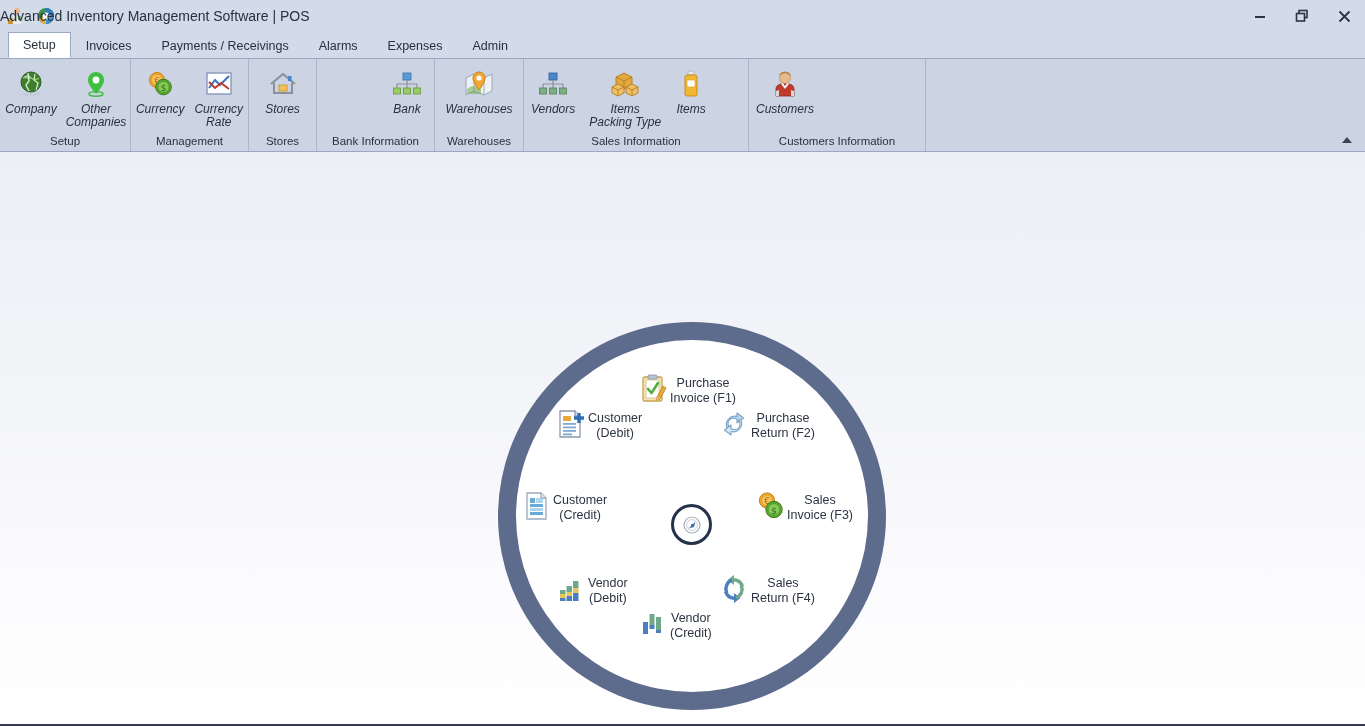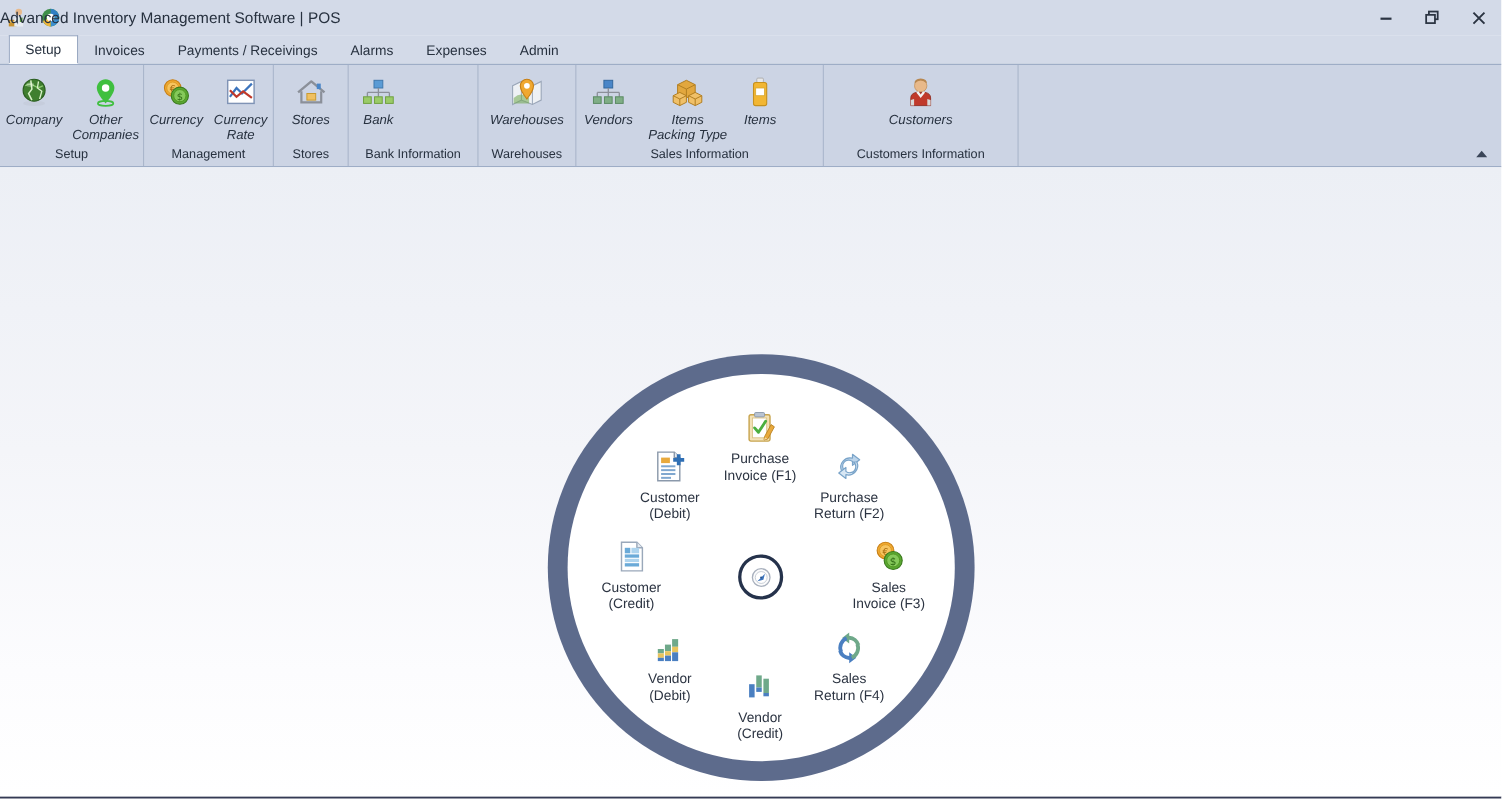--- a/index.html
+++ b/index.html
@@ -153,21 +153,21 @@
   .ring-inner {
     position: absolute;
     left: 18px; top: 18px;
     width: 352px; height: 352px;
     border-radius: 50%;
     background: #ffffff;
   }
   .wheel-item {
     position: absolute;
     display: flex;
-    flex-direction: column;
+    flex-direction: row;
     align-items: center;
     width: 110px;
     cursor: pointer;
   }
   .wheel-icon {
     width: 34px; height: 34px;
     display: flex; align-items: center; justify-content: center;
     margin-bottom: 4px;
   }
   .wheel-label {
@@ -346,21 +346,21 @@
             <rect x="11" y="16" width="8" height="6" fill="#f0c060" stroke="#c99a2e" stroke-width="0.9"></rect>
           </svg>
         </span>
         <span class="rbtn-label">Stores</span>
       </div>
     </div>
     <div class="rgroup-title">Stores</div>
   </div>
 
   <div class="rgroup" style="width:118px">
-    <div class="rgroup-items" style="justify-content:flex-start">
+    <div class="rgroup-items" style="justify-content:flex-end">
       <div class="rbtn">
         <span class="rbtn-icon">
           <svg width="30" height="30" viewBox="0 0 30 30">
             <rect x="11" y="4" width="8" height="7" fill="#5a9bd5" stroke="#3f78ad" stroke-width="0.9"></rect>
             <path d="M15 11 L15 15 M5 15 L25 15 M5 15 L5 19 M15 15 L15 19 M25 15 L25 19" stroke="#8b9099" stroke-width="1.2" fill="none"></path>
             <rect x="1.5" y="19" width="7" height="6" fill="#9acb68" stroke="#6fa13f" stroke-width="0.9"></rect>
             <rect x="11.5" y="19" width="7" height="6" fill="#9acb68" stroke="#6fa13f" stroke-width="0.9"></rect>
             <rect x="21.5" y="19" width="7" height="6" fill="#9acb68" stroke="#6fa13f" stroke-width="0.9"></rect>
           </svg>
         </span>
@@ -424,21 +424,21 @@
             <rect x="11" y="11" width="8" height="7" fill="#ffffff" stroke="#d6a52b" stroke-width="0.7"></rect>
           </svg>
         </span>
         <span class="rbtn-label">Items</span>
       </div>
     </div>
     <div class="rgroup-title">Sales Information</div>
   </div>
 
   <div class="rgroup" style="width:177px">
-    <div class="rgroup-items" style="justify-content:center">
+    <div class="rgroup-items" style="">
       <div class="rbtn">
         <span class="rbtn-icon">
           <svg width="30" height="30" viewBox="0 0 30 30">
             <circle cx="15" cy="9" r="5.6" fill="#e8b98a" stroke="#c79662" stroke-width="0.8"></circle>
             <path d="M9.4 7 Q15 1.5 20.6 7 Q21 3 15 2.4 Q9 3 9.4 7 Z" fill="#b8874f"></path>
             <path d="M6 27 L6 20 Q6 16 11 15 L19 15 Q24 16 24 20 L24 27 Z" fill="#c0392b" stroke="#8e2a1f" stroke-width="0.8"></path>
             <path d="M11 15 L15 20 L19 15 L17 14 L15 17 L13 14 Z" fill="#f2f2f2"></path>
             <path d="M6 22 L6 27 L9 27 L9 21 Z M24 22 L24 27 L21 27 L21 21 Z" fill="#d8d8d8"></path>
           </svg>
         </span>

